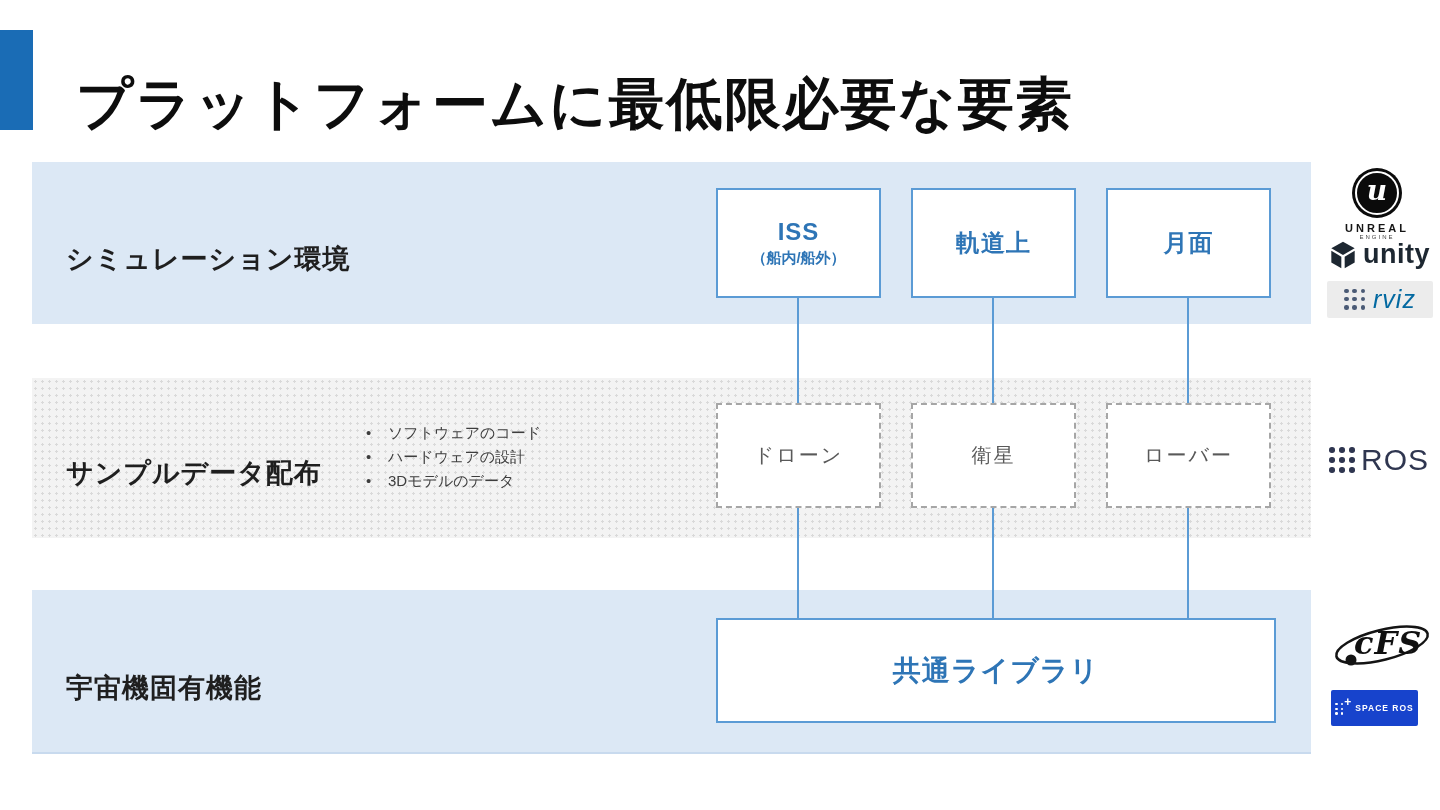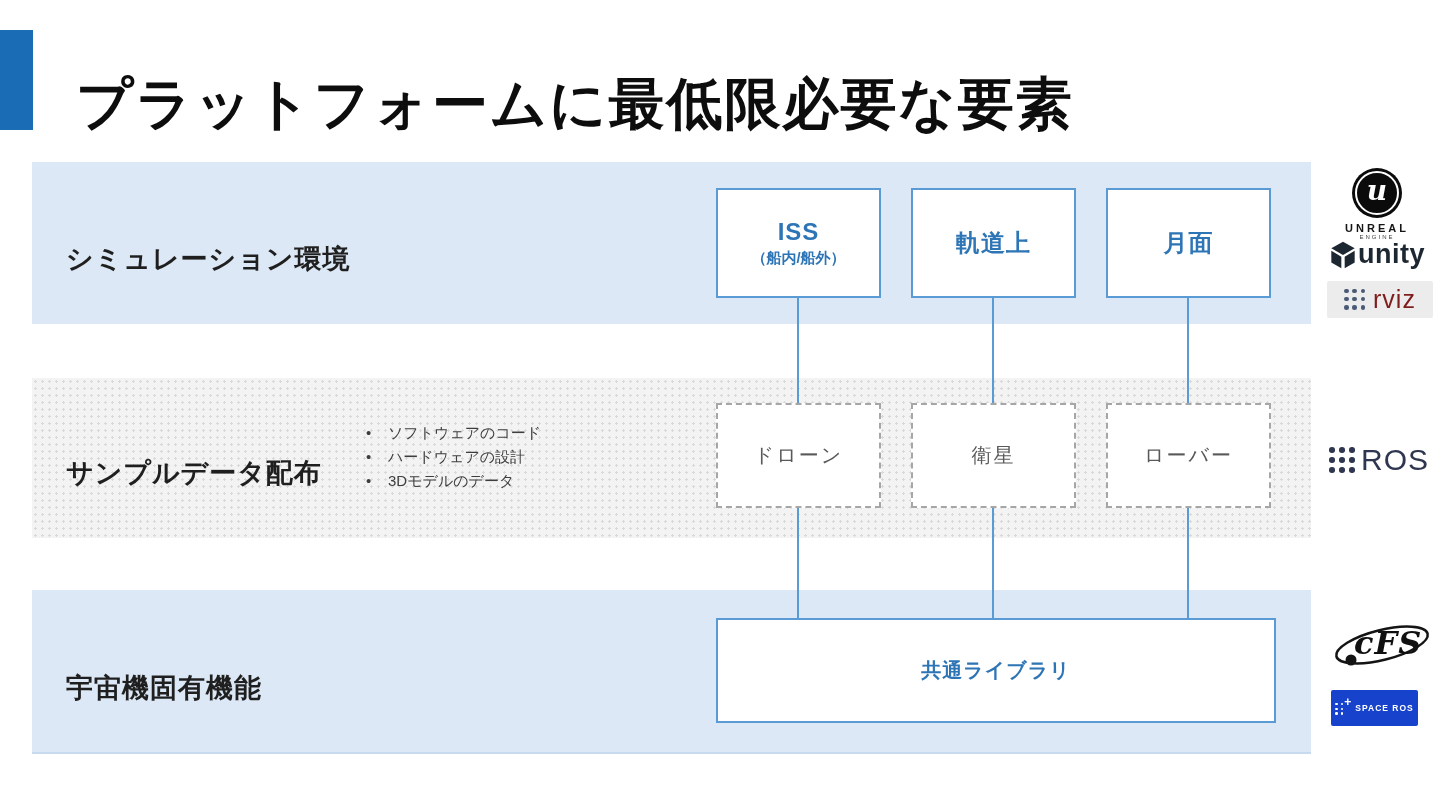--- a/index.html
+++ b/index.html
@@ -48,21 +48,21 @@
   }
   .node-solid{border:2px solid #5b9bd5;color:#2e75b6;font-weight:bold;}
   .node-dashed{border:2px dashed #a6a6a6;color:#595959;}
   .node-title{font-size:24px;letter-spacing:1px;}
   .node-sub{font-size:15px;margin-top:3px;}
   .node-dashed .node-title{font-size:20px;font-weight:normal;letter-spacing:2px;}
   .col-0{left:684px;}  .col-1{left:879px;}  .col-2{left:1074px;}
   .row-node{top:26px;width:165px;height:110px;}
   .row2-node{top:25px;width:165px;height:105px;}
   .big-node{left:684px;top:28px;width:560px;height:105px;}
-  .big-node .node-title{font-size:20px;}
+  .big-node .node-title{font-size:28px;}
 
   .connector{position:absolute;width:2px;background:#5b9bd5;z-index:1;}
   .conn-a{top:298px;height:106px;}
   .conn-b{top:508px;height:111px;}
   .cx-0{left:797px;} .cx-1{left:992px;} .cx-2{left:1187px;}
 
   
   .logo{position:absolute;display:flex;align-items:center;}
   .unreal{left:1327px;top:168px;width:100px;flex-direction:column;}
   .unreal-circle{
@@ -70,30 +70,30 @@
     display:flex;align-items:center;justify-content:center;
   }
   .unreal-circle::after{content:"";position:absolute;inset:3px;border:2px solid #fff;border-radius:50%;}
   .unreal-u{
     position:relative;z-index:1;color:#fff;font-family:"DejaVu Serif","Liberation Serif",serif;
     font-style:italic;font-weight:bold;font-size:28px;line-height:1;margin-top:-4px;
   }
   .unreal-line1{margin-top:4px;font-size:11px;font-weight:bold;letter-spacing:3px;color:#151515;}
   .unreal-line2{font-size:6px;letter-spacing:2px;color:#454545;}
 
-  .unity{left:1328px;top:239px;text-align:center;}
+  .unity{left:1328px;top:239px;gap:5px;text-align:center;}
   .unity-text{font-size:27px;font-weight:bold;color:#1d2731;letter-spacing:0.5px;}
 
   .rviz{left:1327px;top:281px;width:106px;height:37px;background:#ececec;border-radius:2px;
         justify-content:center;gap:7px;}
   .dotgrid{display:grid;grid-template-columns:repeat(3,1fr);}
   .dotgrid span{border-radius:50%;}
   .rviz-dots{width:22px;height:22px;gap:3px;}
   .rviz-dots span{width:4.5px;height:4.5px;background:#4a5a75;}
-  .rviz-text{font-size:25px;color:#7f1d1d;letter-spacing:1px;}
+  .rviz-text{font-size:25px;color:#0369a1;letter-spacing:1px;font-style:italic;}
 
   .ros{left:1329px;top:443px;gap:6px;}
   .ros-dots{width:26px;height:26px;gap:4px;}
   .ros-dots span{width:5.5px;height:5.5px;background:#2f3650;}
   .ros-text{font-size:30px;color:#2f3650;letter-spacing:1px;}
 
   .cfs{left:1330px;top:612px;width:104px;height:66px;}
   .cfs svg{position:absolute;left:0;top:0;}
   .cfs-text{
     position:absolute;left:24px;top:12px;z-index:1;

